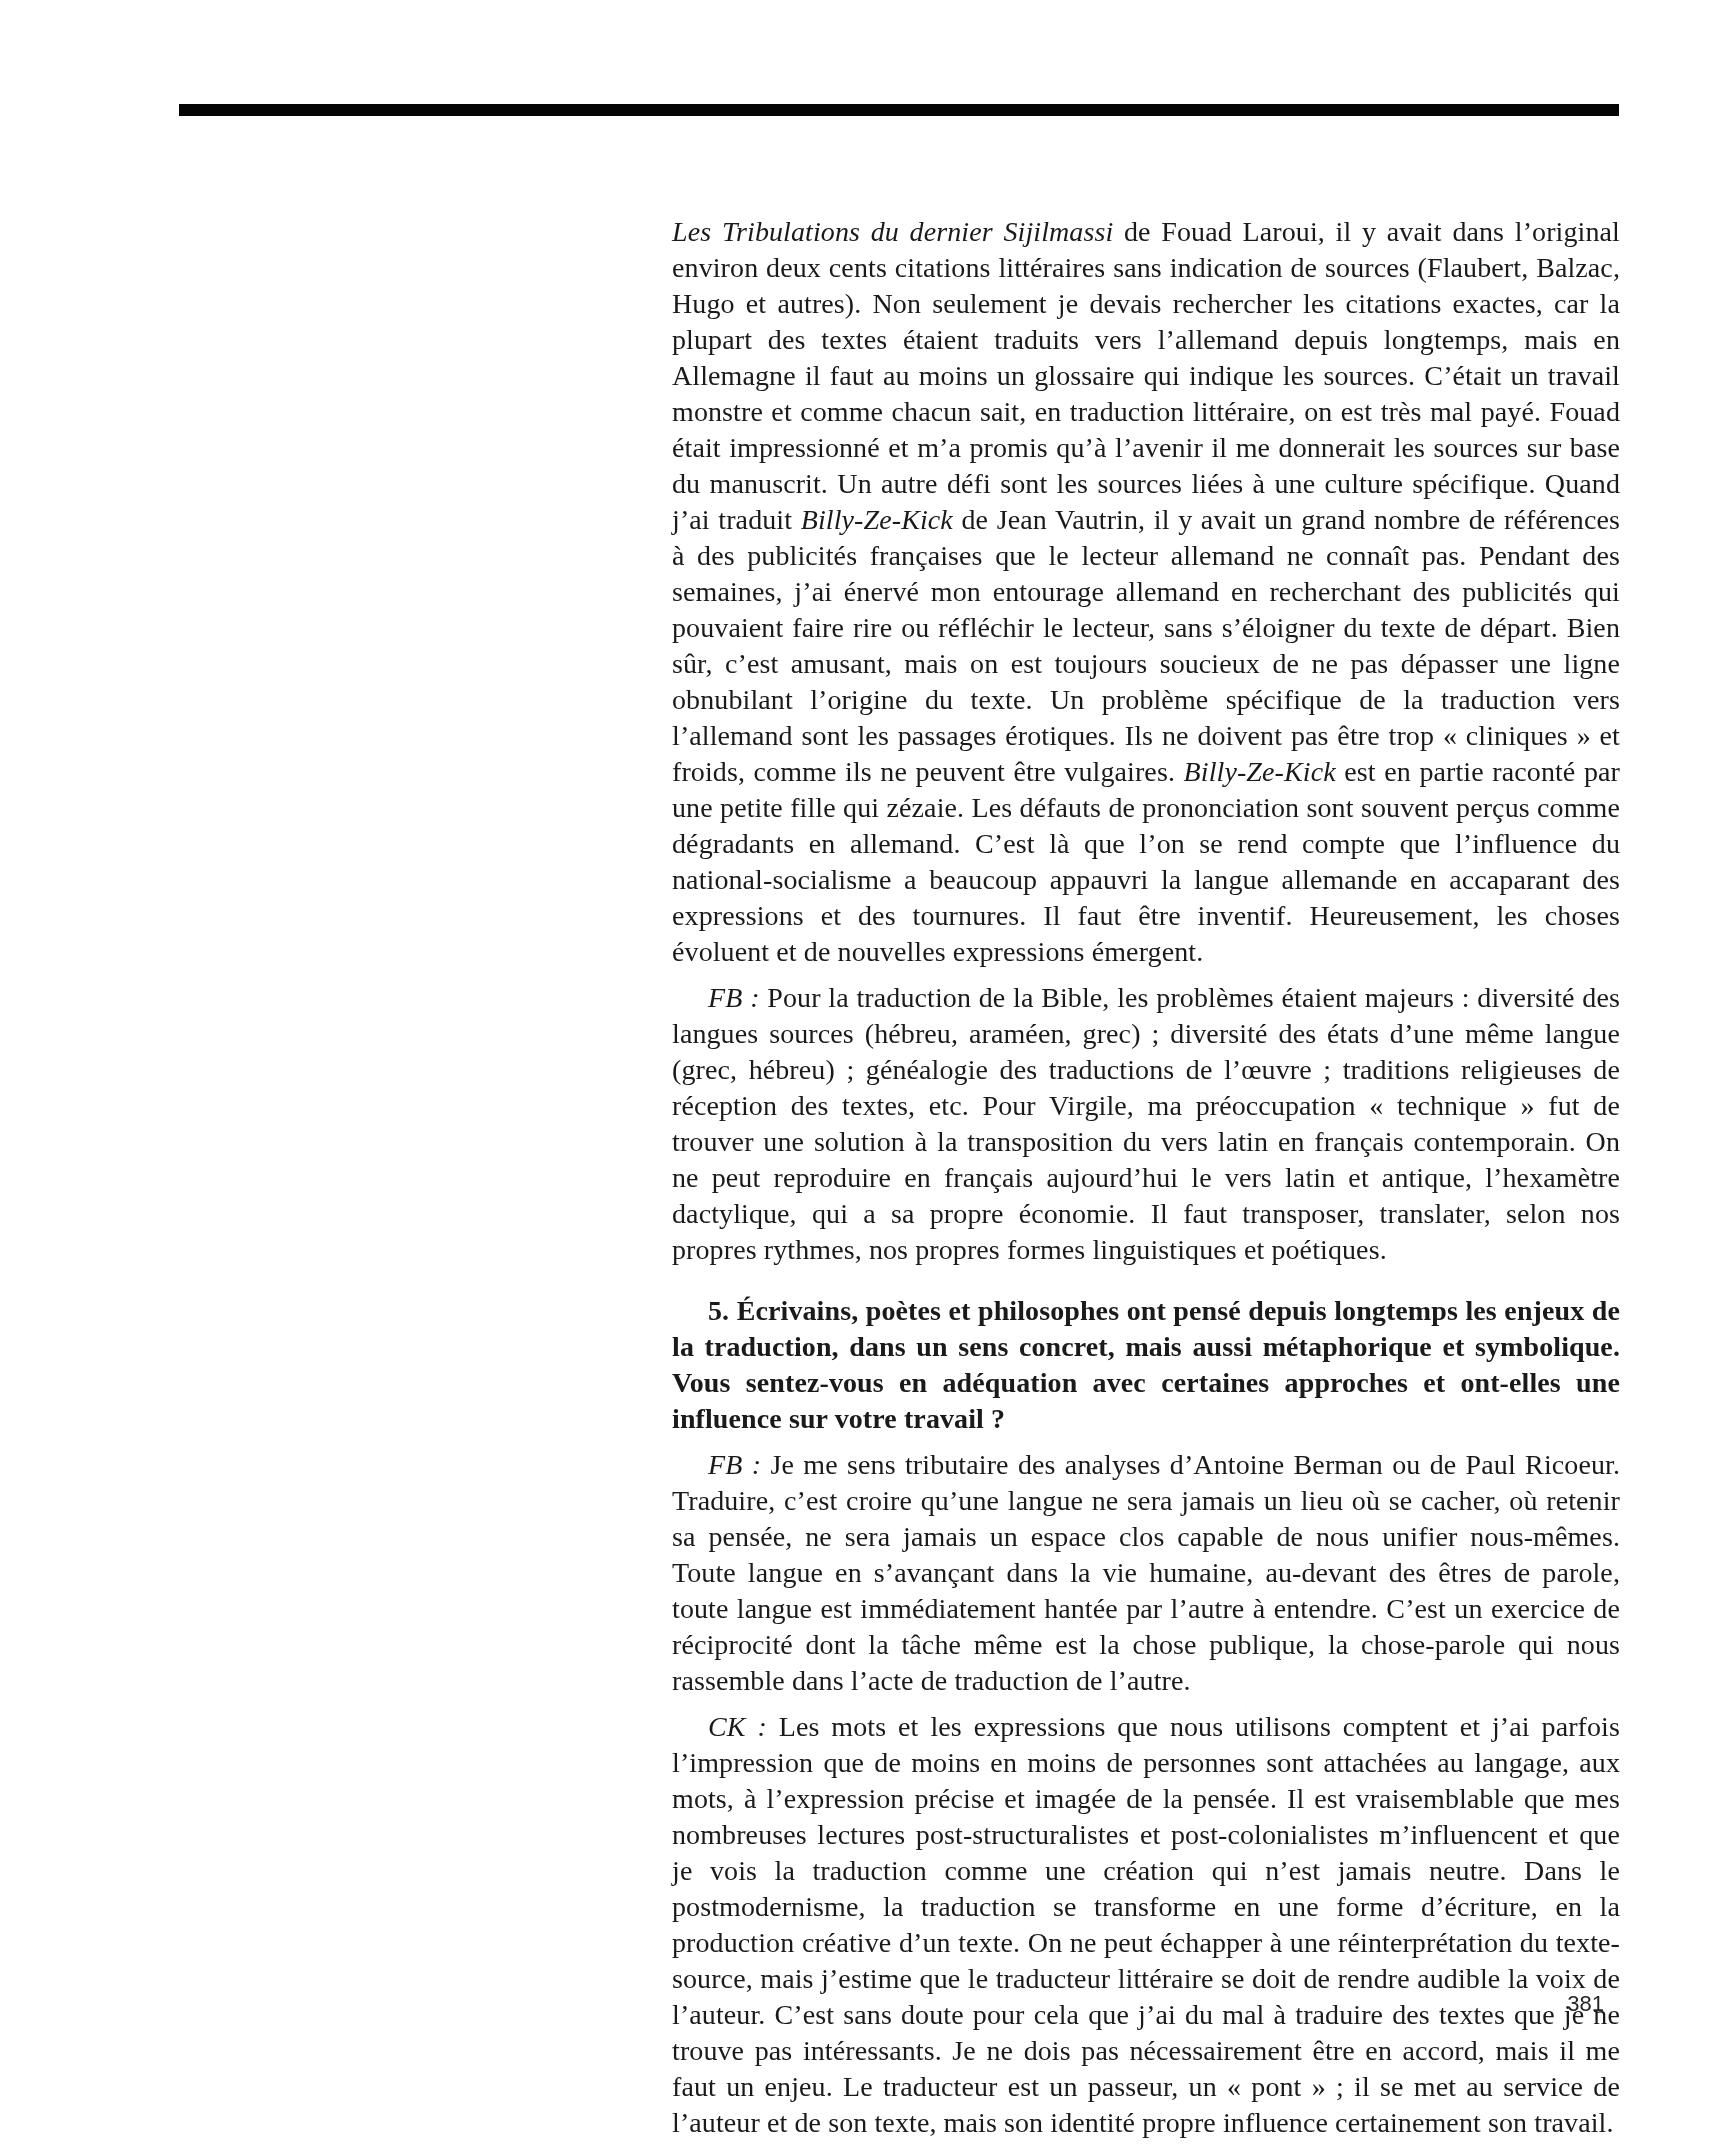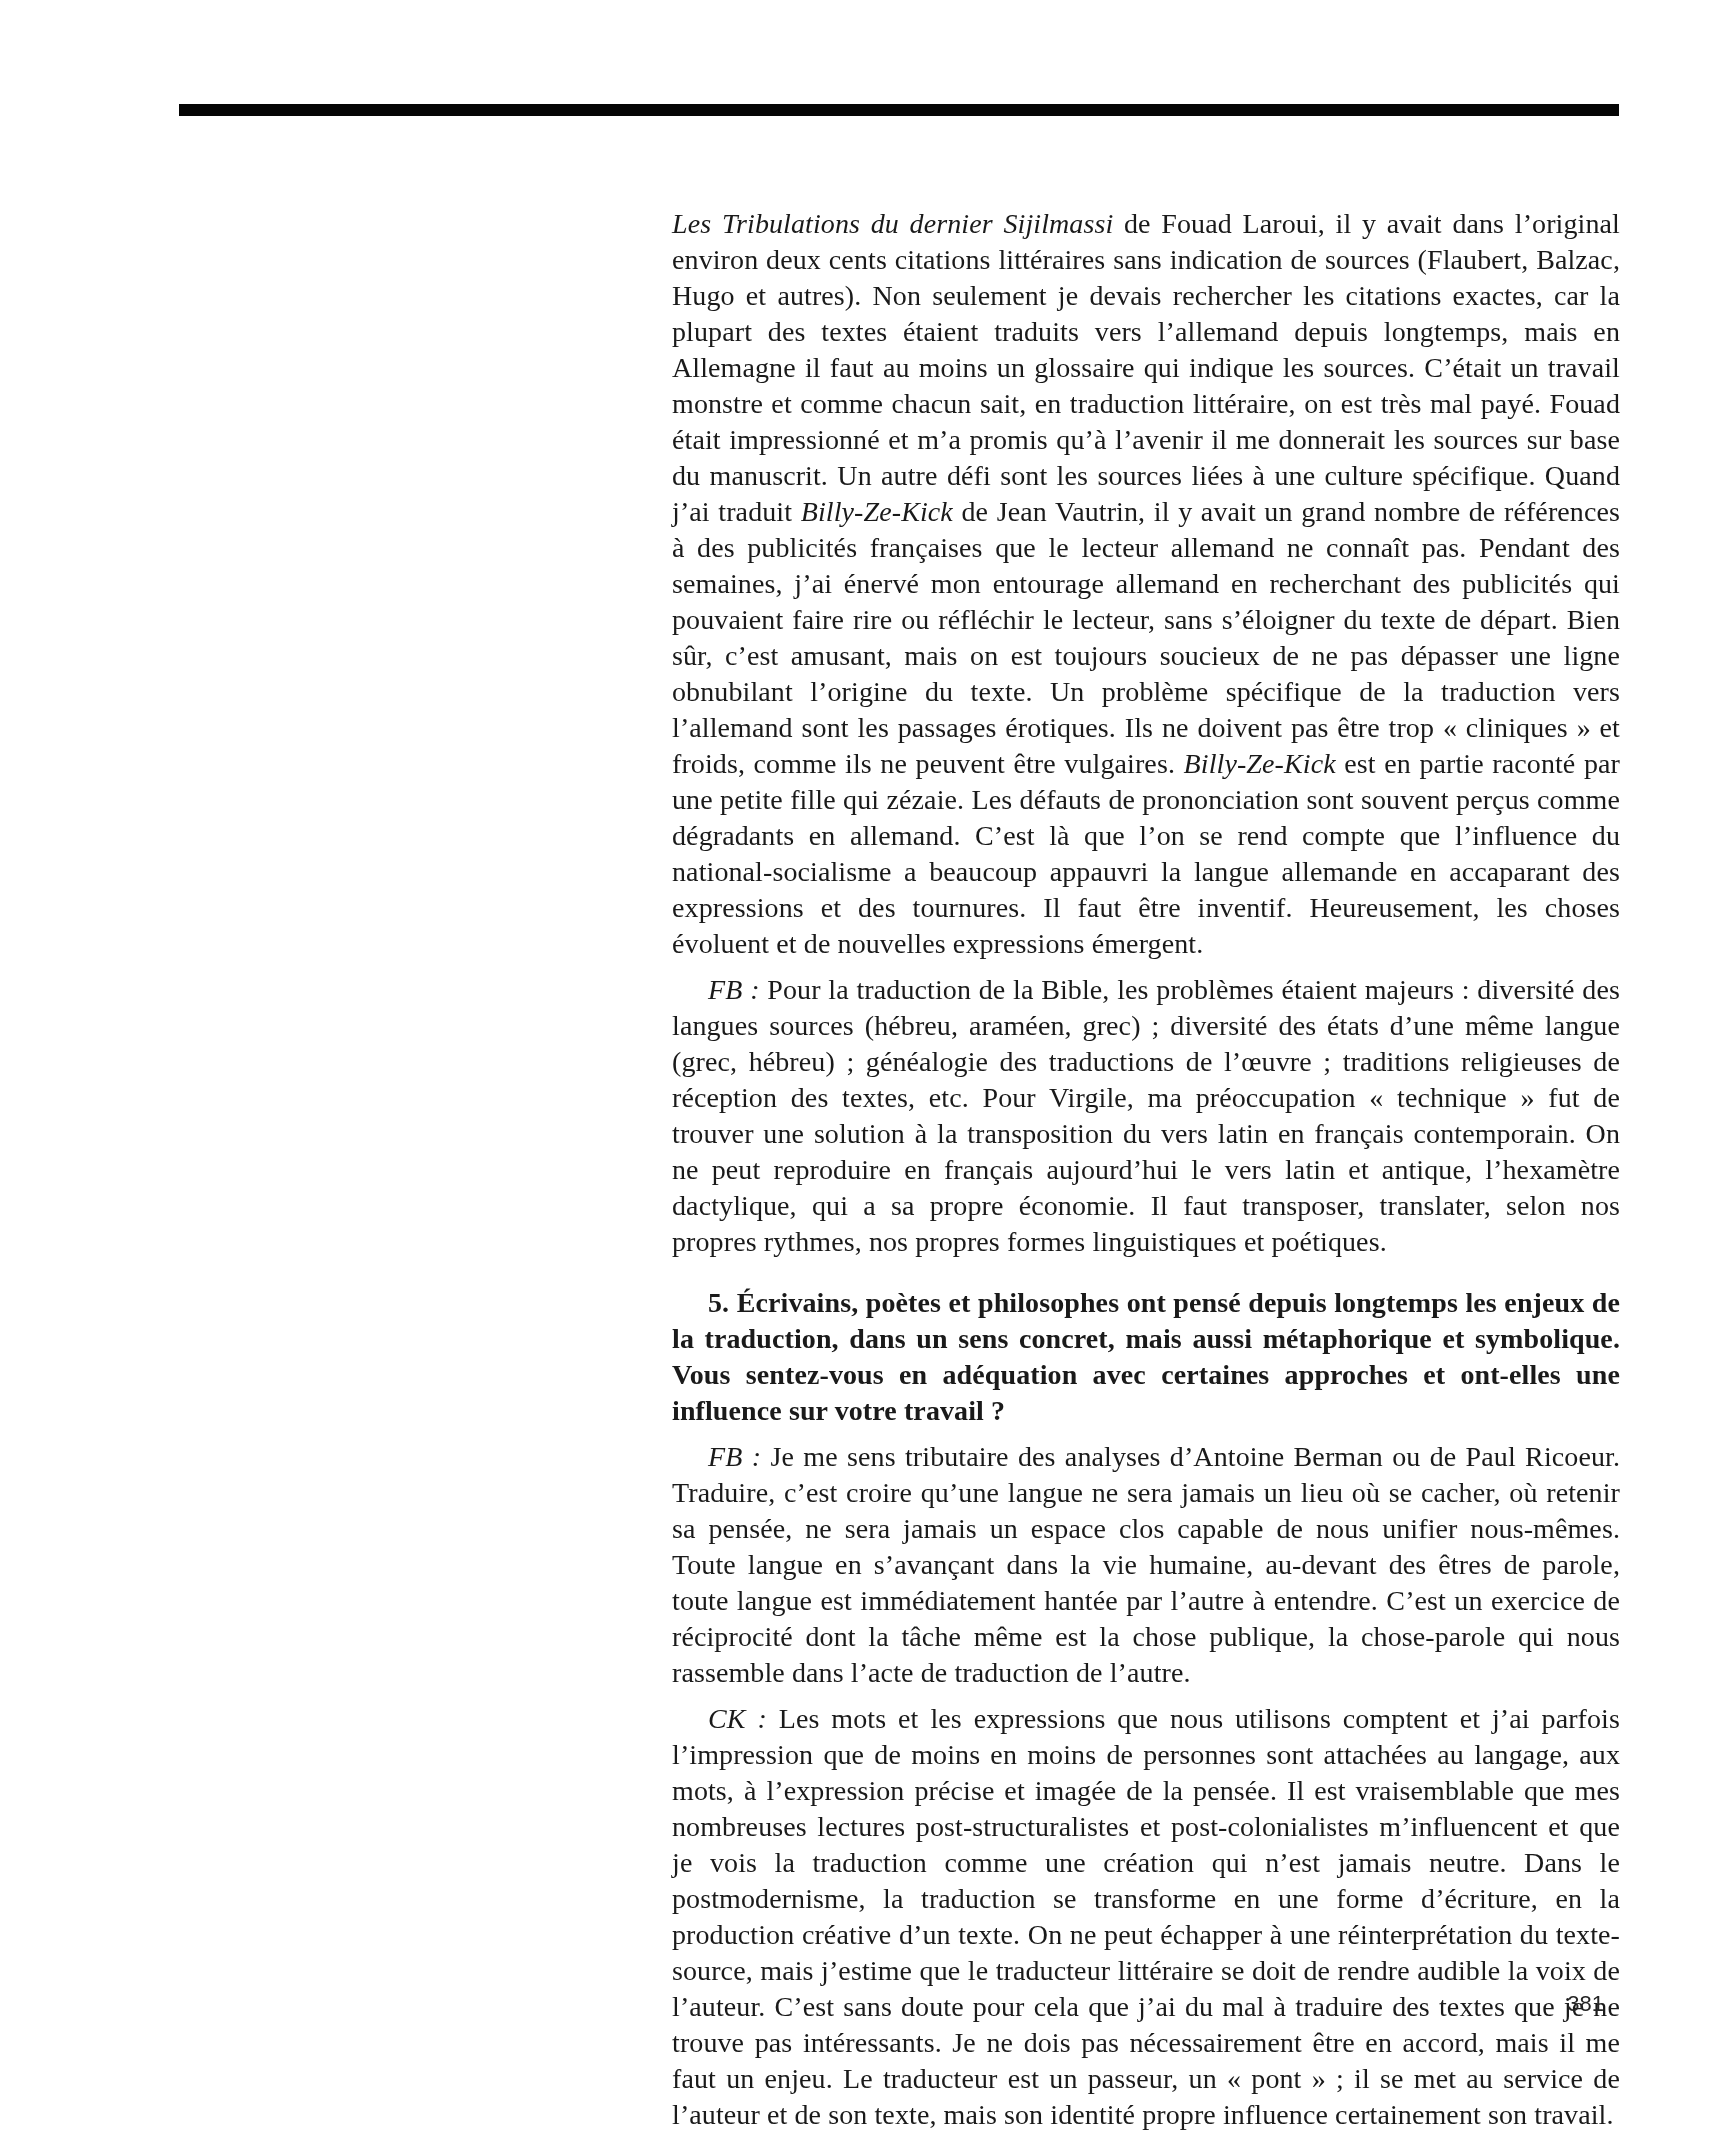--- a/index.html
+++ b/index.html
@@ -21,21 +21,21 @@
     position:absolute;
     left:672px; top:202px;
     width:948px;
     font-size:28px;
     line-height:36px;
     text-align:justify;
     letter-spacing:0.1px;
   }
   .text-block p { margin:0; }
   .text-block p.indent { text-indent:36px; }
-  .text-block p.sb-none   { margin-top:4px;font-family:Liberation Serif, serif; }
+  .text-block p.sb-none   { margin-top:12px;font-family:Liberation Serif, serif; }
   .text-block p.sb-normal { margin-top:10px; }
   .text-block p.sb-large  { margin-top:65px; }
   .text-block p.heading   { font-weight:bold;margin-top:25px; }
   .seg-italic { font-style:italic; }
   .page-number {
     position:absolute;
     left:656px; top:1990px;
     width:948px;
     text-align:right;
     font-family:"Liberation Sans", sans-serif;

